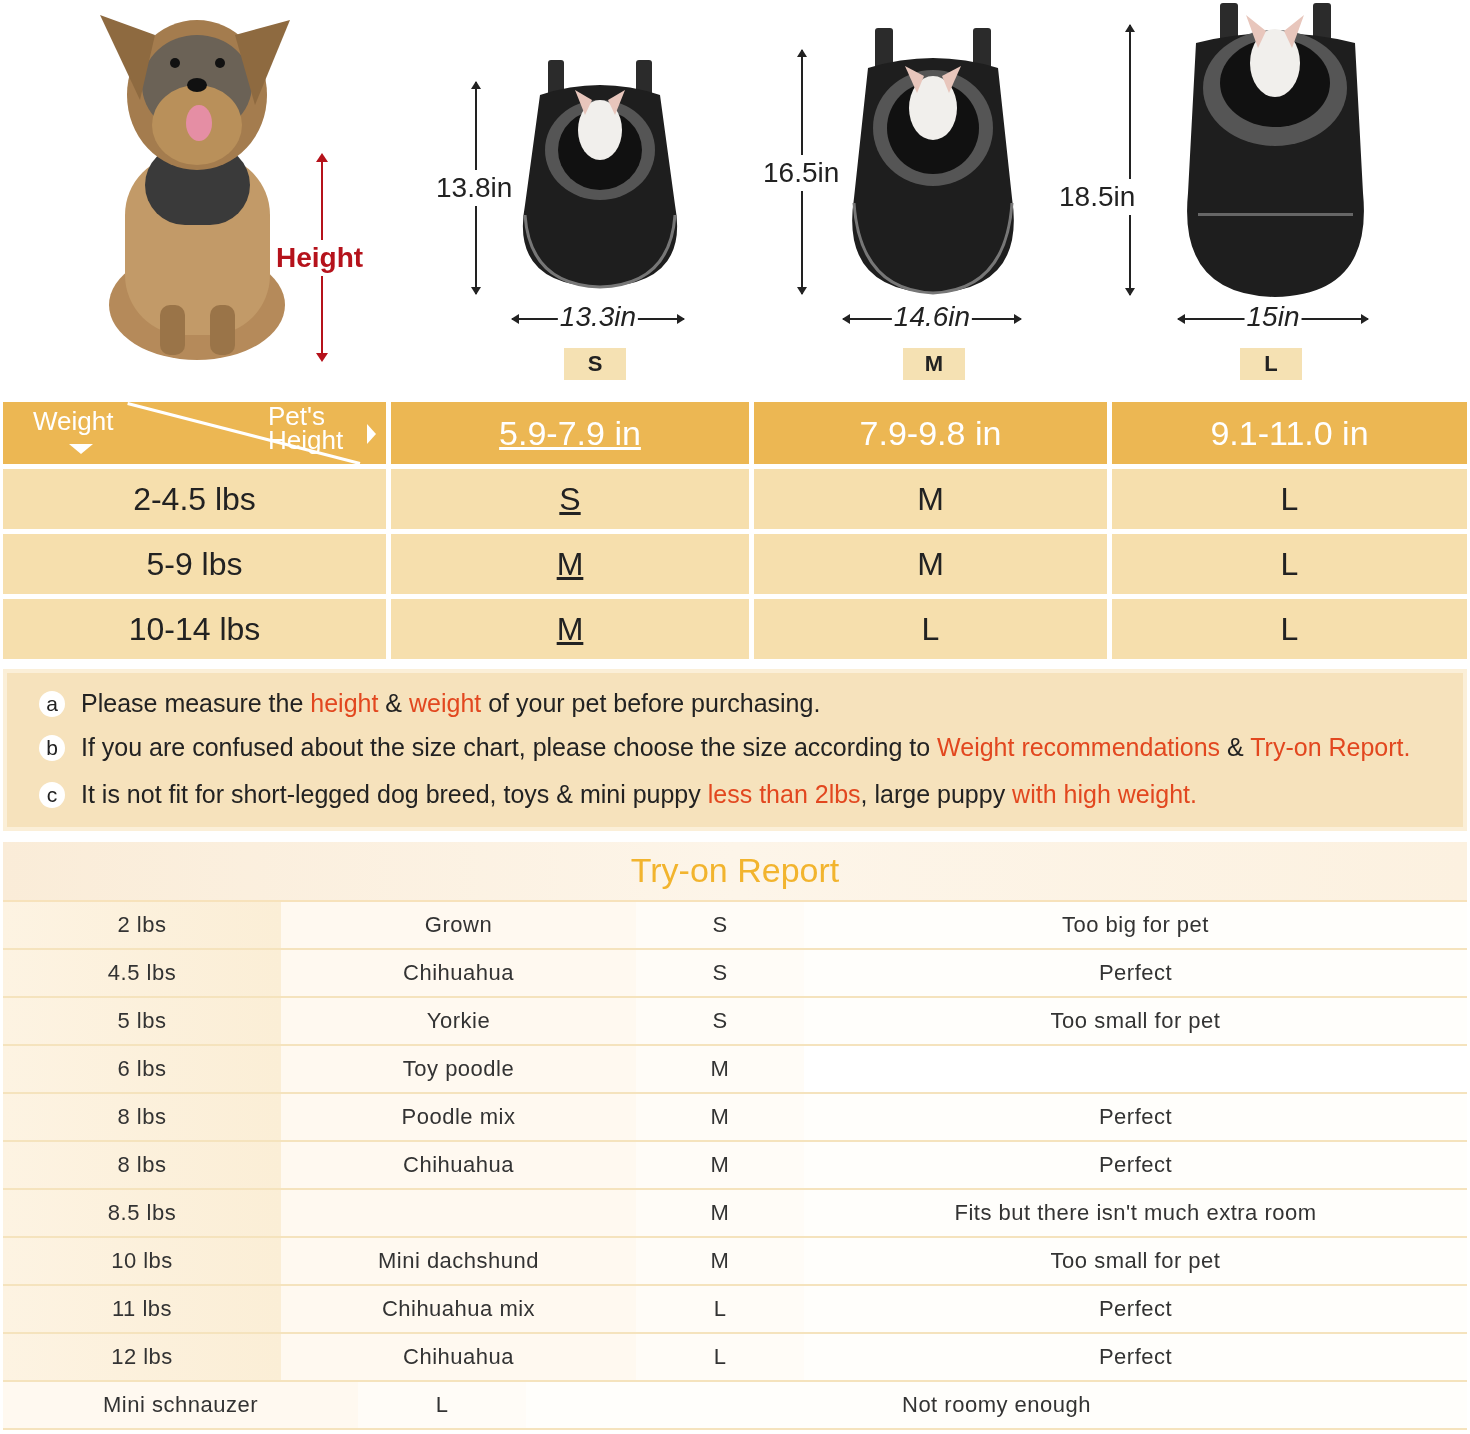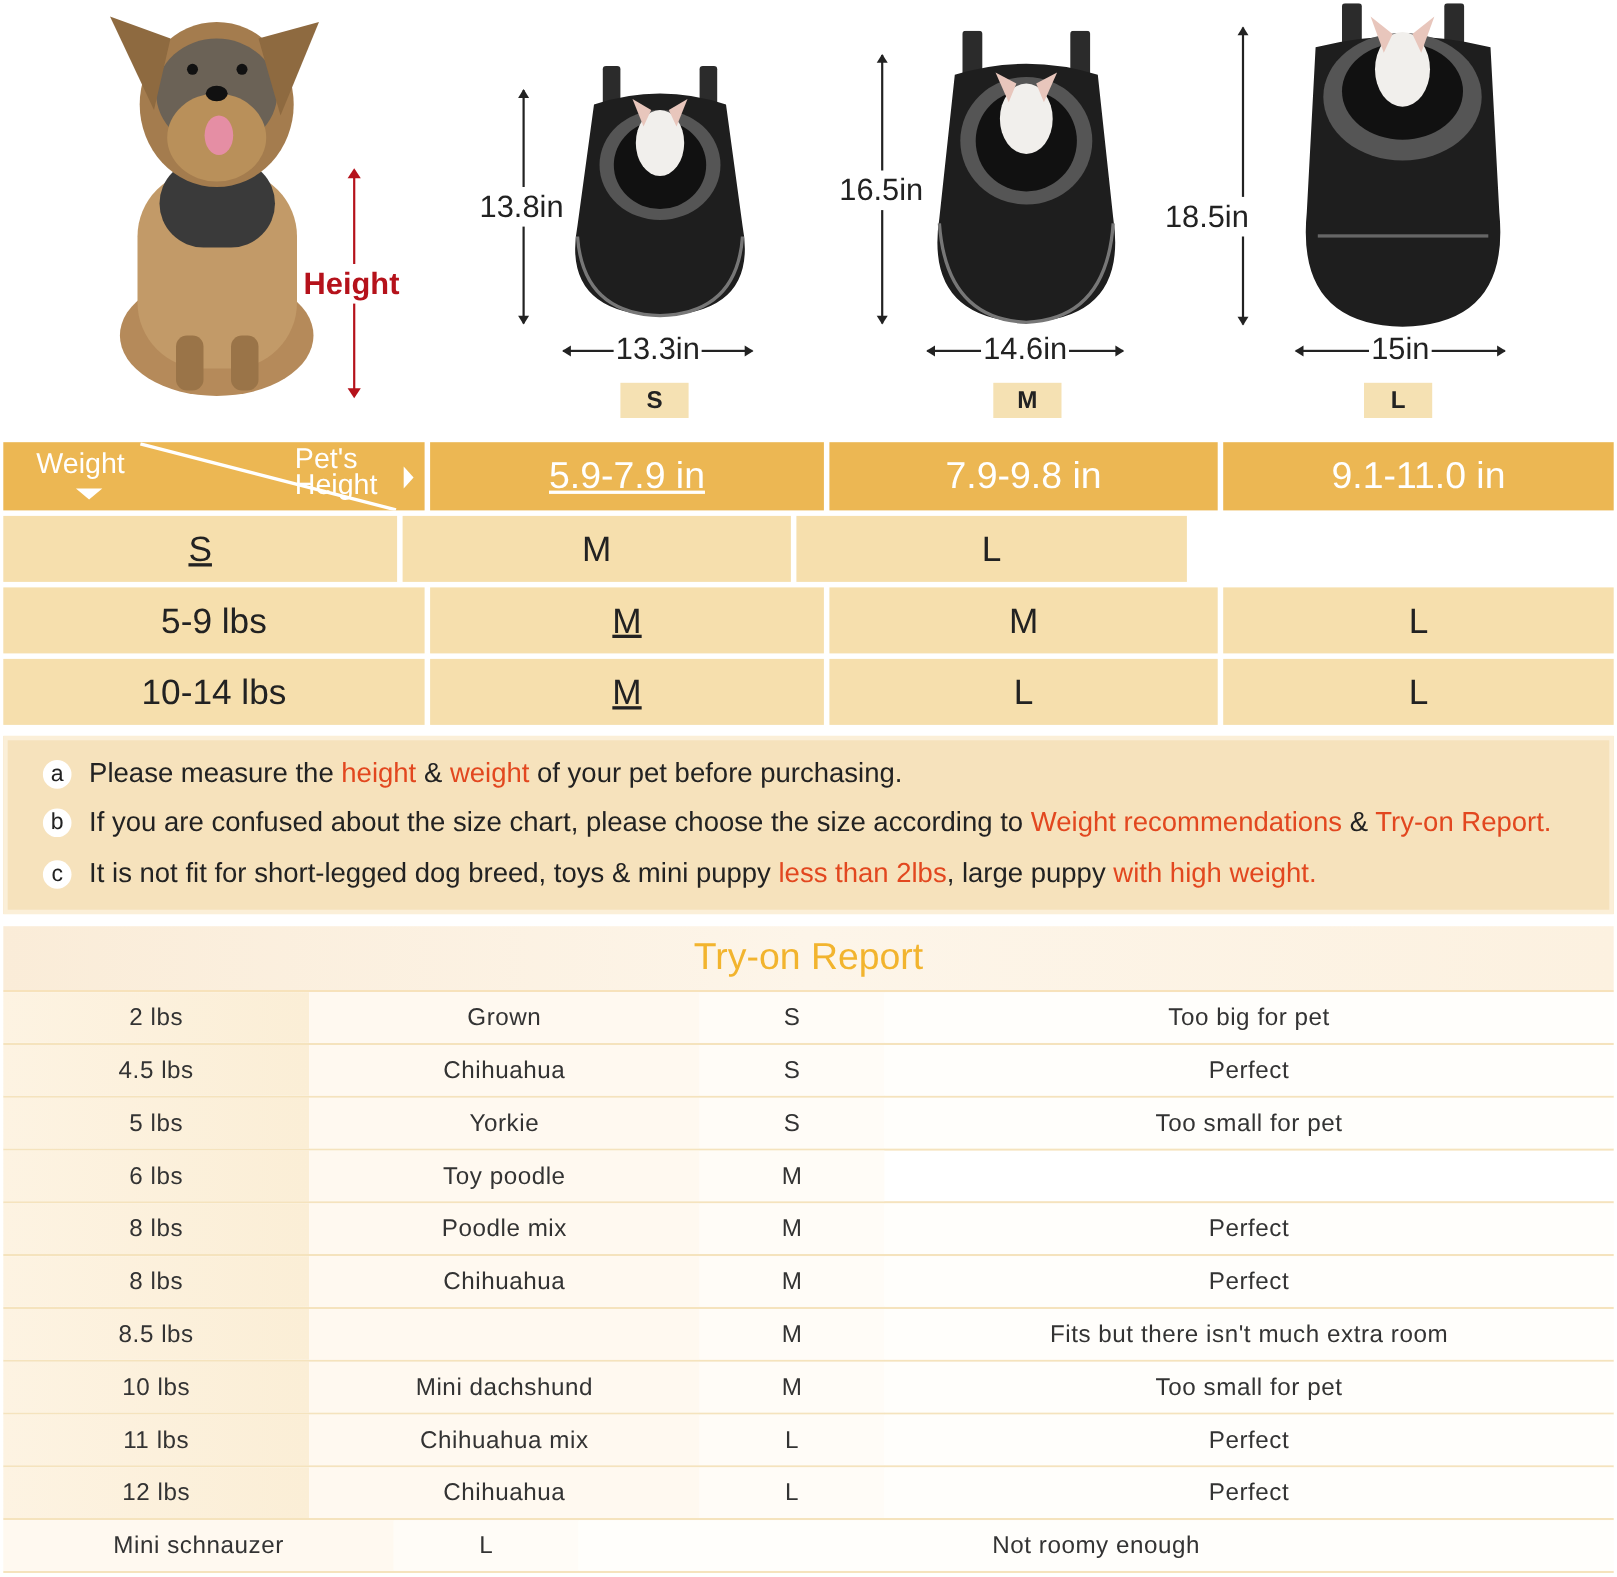--- a/index.html
+++ b/index.html
@@ -15,21 +15,21 @@
   .height-arrow::after { bottom: -2px; border-top: 9px solid #b5121b; }
   .height-label { position: absolute; left: 276px; top: 240px; font-size: 28px; font-weight: bold; color: #b5121b; background: #fff; padding: 2px 0; }
 
   .bag { position: absolute; }
   .bag svg { width: 100%; height: 100%; }
   .vdim { position: absolute; width: 2px; background: #222; }
   .vdim::before, .vdim::after { content: ""; position: absolute; left: -4px; border-left: 5px solid transparent; border-right: 5px solid transparent; }
   .vdim::before { top: -1px; border-bottom: 8px solid #222; }
   .vdim::after { bottom: -1px; border-top: 8px solid #222; }
   .vdim-label { position: absolute; font-size: 28px; color: #222; background: #fff; padding: 2px 0; }
-  .hdim { position: absolute; height: 2px; background: #222; }
+  .hdim { position: absolute; height: 2px; background: #222; font-style: italic; }
   .hdim::before, .hdim::after { content: ""; position: absolute; top: -4px; border-top: 5px solid transparent; border-bottom: 5px solid transparent; }
   .hdim::before { left: -1px; border-right: 8px solid #222; }
   .hdim::after { right: -1px; border-left: 8px solid #222; }
   .hdim-label { position: absolute; font-size: 28px; color: #222; background: #fff; padding: 0 2px; transform: translateX(-50%); top: -17px; }
   .size-badge { position: absolute; width: 62px; height: 32px; background: #f5e1b3; font-size: 22px; font-weight: bold; color: #222; text-align: center; line-height: 32px; }
 
   
   .chart { position: absolute; left: 3px; top: 402px; width: 1464px; }
   .chart-row { display: flex; gap: 5px; margin-bottom: 5px; }
   .cell { display: flex; align-items: center; justify-content: center; }
@@ -157,20 +157,21 @@
       <span class="corner-weight">Weight</span>
       <span class="corner-weight-arrow"></span>
       <span class="corner-height"><span>Pet's</span><br><span>Height</span></span>
       <span class="corner-height-arrow"></span>
     </div>
     <div class="cell c1">5.9-7.9 in</div>
     <div class="cell c2">7.9-9.8 in</div>
     <div class="cell c3">9.1-11.0 in</div>
   </div>
   <div class="chart-row body-row">
+    <div class="cell c0">2-4.5 lbs</div>
     <div class="cell c1">S</div>
     <div class="cell c2">M</div>
     <div class="cell c3">L</div>
   </div>
   <div class="chart-row body-row">
     <div class="cell c0">5-9 lbs</div>
     <div class="cell c1">M</div>
     <div class="cell c2">M</div>
     <div class="cell c3">L</div>
   </div>

